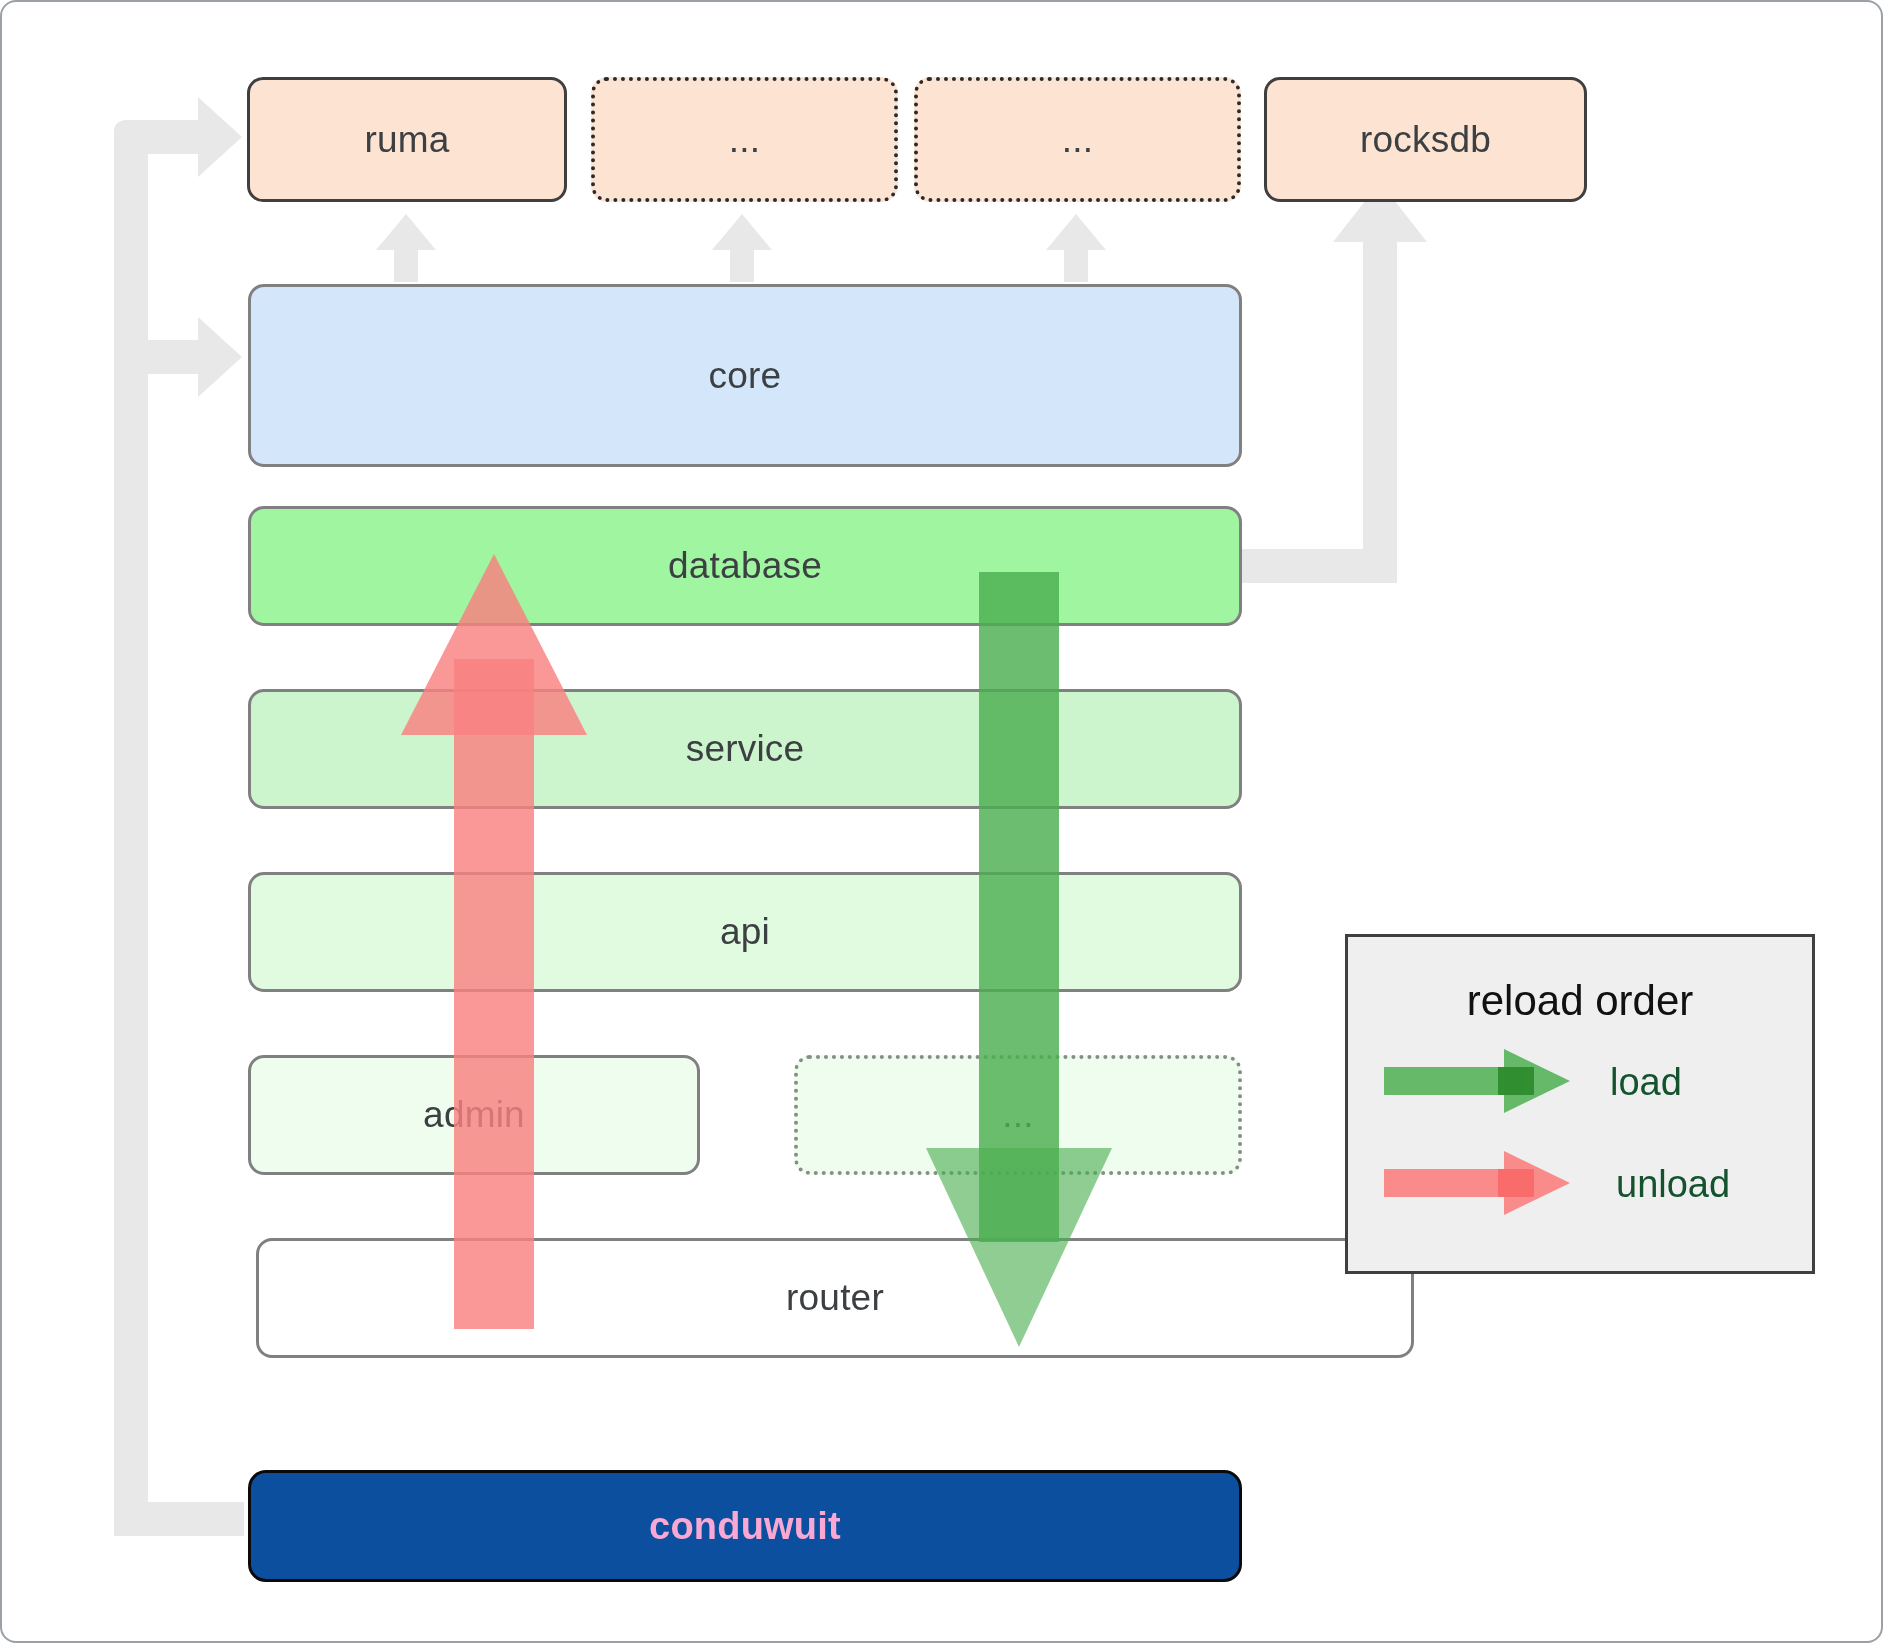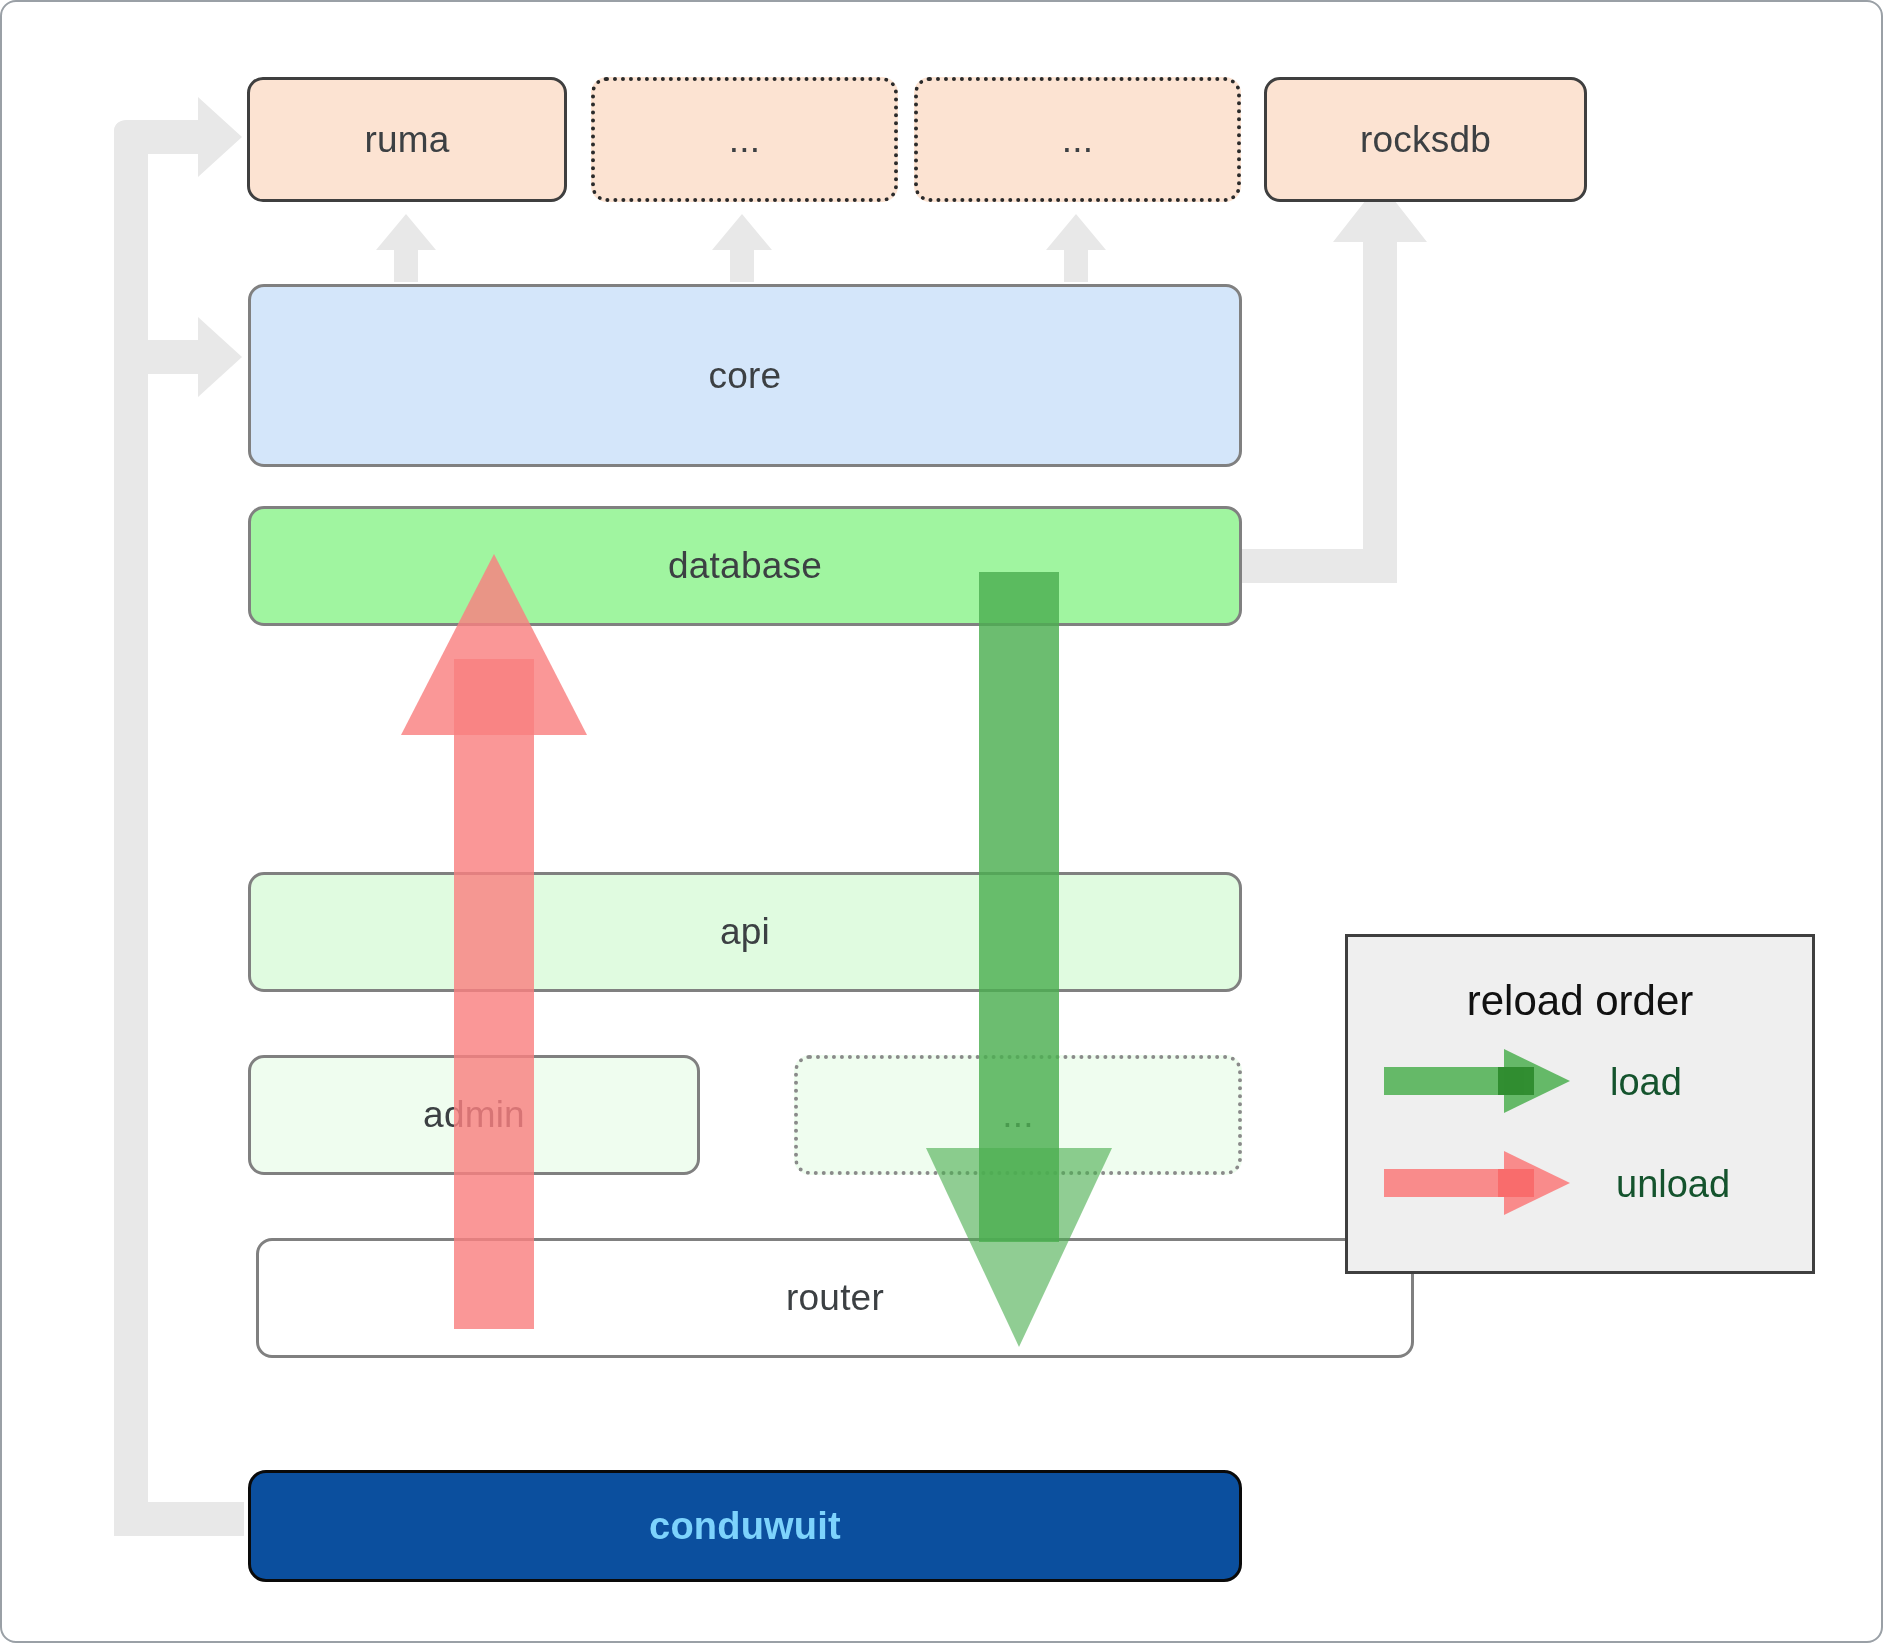--- a/index.html
+++ b/index.html
@@ -36,21 +36,21 @@
   .database {background:#a0f5a0;}
   .service  {background:#cdf5cd;}
   .api      {background:#e0fbe0;}
   .admin    {background:#effdef;}
   .dots     {background:#effdef;border-style:dotted;border-width:4px;border-color:#8a8a8a;}
   .router   {background:#ffffff;}
   .app{
     background:#0b4f9e;
     border:3px solid #0a0a0a;
     border-radius:18px;
-    color:#7dd3fc;
+    color:#f9a8d4;
     font-weight:bold;
     font-size:38px;
     align-items:center;
   }
   
   .legend{
     position:absolute;
     background:#efefef;
     border:3px solid #3f3f3f;
     box-sizing:border-box;
@@ -118,20 +118,23 @@
   </div>
 
   <div class="node layer core" style="left:246px;top:266px;width:994px;height:183px;">
     <span class="lbl">core</span>
   </div>
 
   <div class="node layer database" style="left:246px;top:504px;width:994px;height:120px;">
     <span class="lbl">database</span>
   </div>
 
+  <div class="node layer service" style="left:246px;top:687px;width:994px;height:120px;">
+    <span class="lbl">service</span>
+  </div>
 
   <div class="node layer api" style="left:246px;top:870px;width:994px;height:120px;">
     <span class="lbl">api</span>
   </div>
 
   <div class="node layer admin" style="left:246px;top:1053px;width:452px;height:120px;">
     <span class="lbl">admin</span>
   </div>
 
   <div class="node layer dots" style="left:792px;top:1053px;width:448px;height:120px;">

